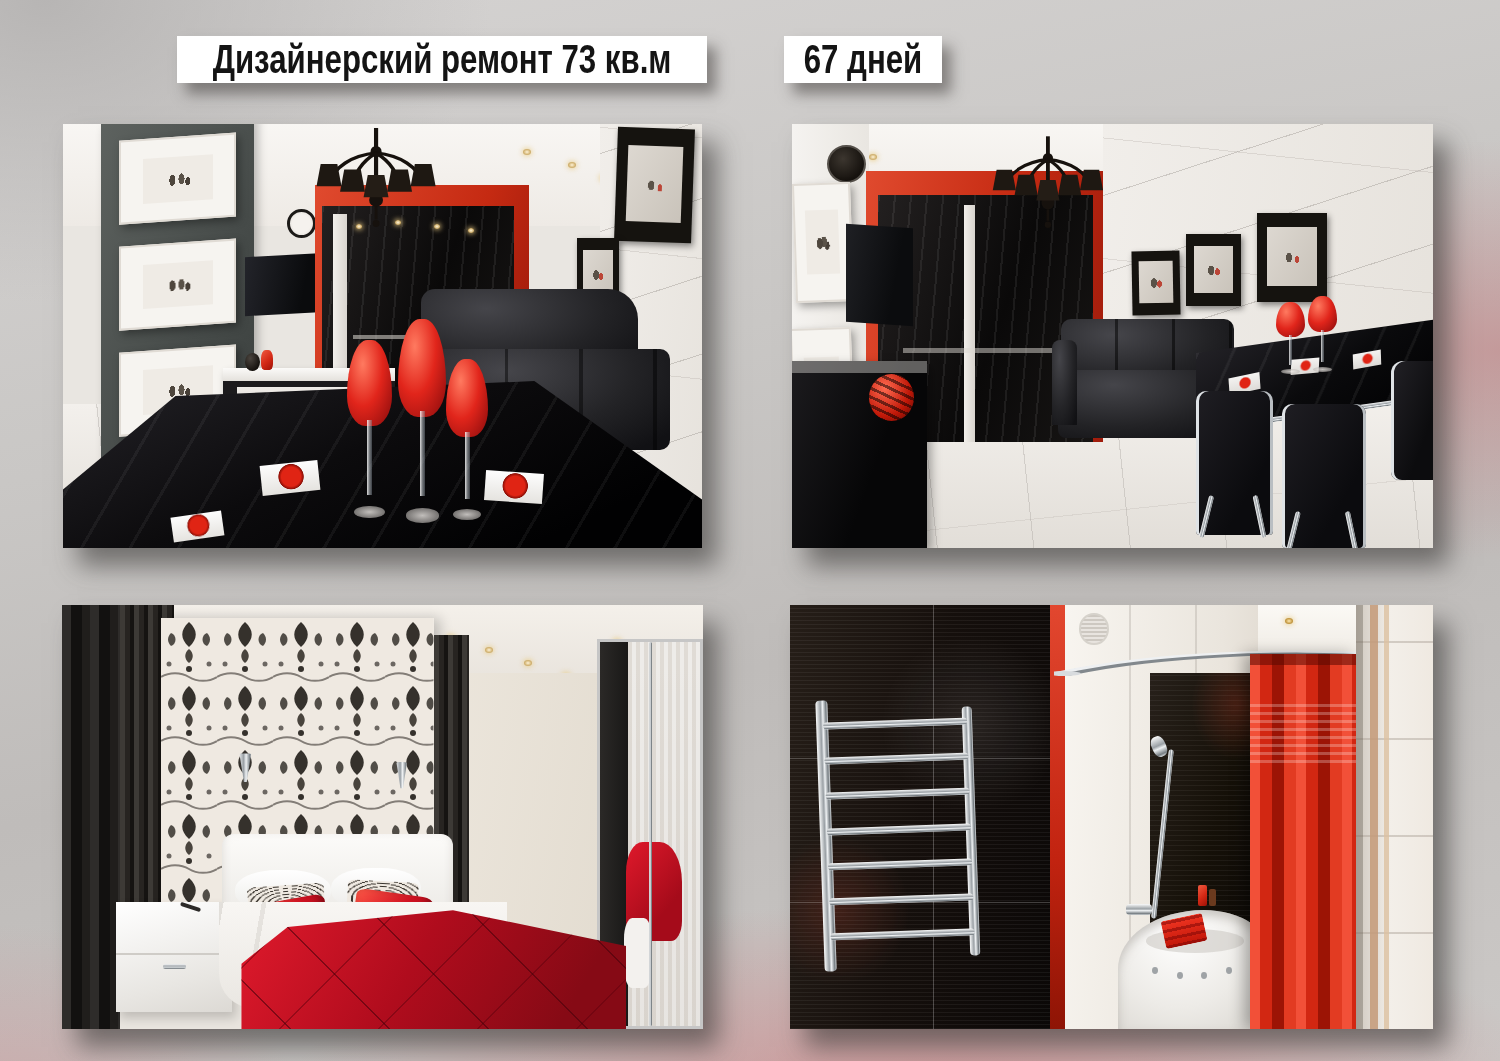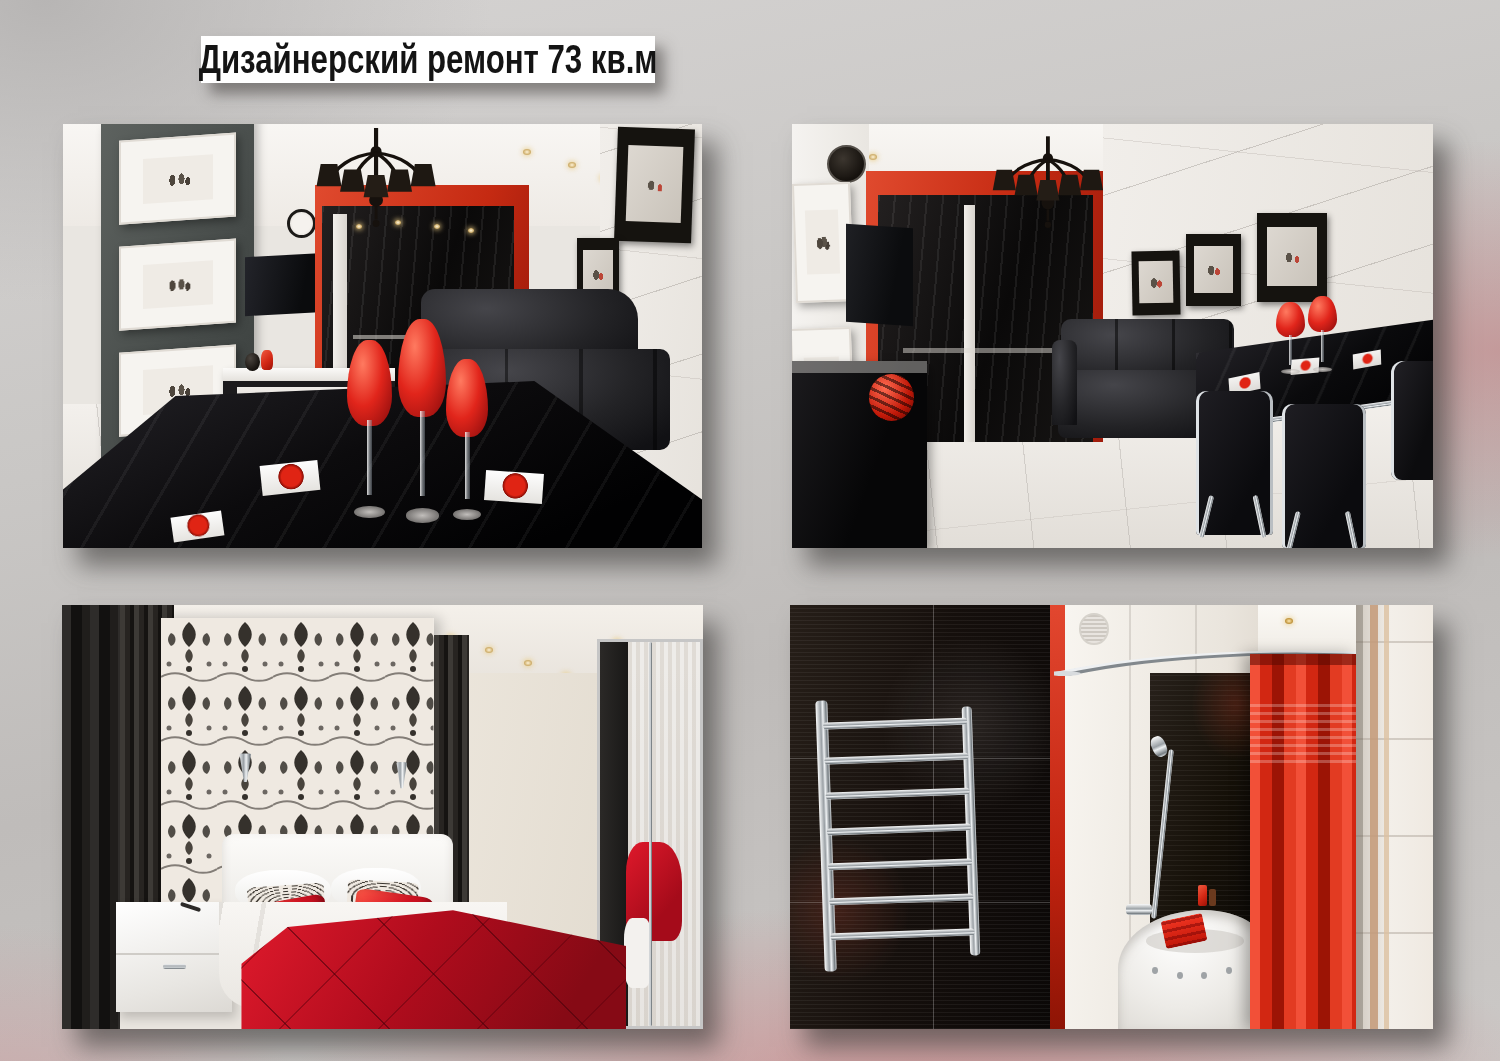--- a/index.html
+++ b/index.html
@@ -73,22 +73,25 @@
     linear-gradient(120deg,#e01a2c,#b00c1d 45%,#860a15 85%);}
   .curtain-red{background:repeating-linear-gradient(90deg,#f25038 0 10px,#d22712 10px 22px,#9c1405 22px 34px,#e23b22 34px 46px);}
   .slats{background:repeating-linear-gradient(90deg,#3d3a36 0 5px,#272421 5px 10px,#151311 10px 14px);}
   .curtain-black{background:repeating-linear-gradient(90deg,#2e2c2a 0 9px,#121110 9px 20px,#201e1c 20px 28px);}
 </style>
 </head>
 <body>
 
 <div class="stage">
 
-  <div class="label" style="left:177px;top:36px;width:454px;margin-left:24px;">
+  <div class="label" style="left:177px;top:36px;width:530px;">
     <span class="cond">Дизайнерский ремонт 73 кв.м</span>
+  </div>
+  <div class="label" style="left:784px;top:36px;width:158px;">
+    <span class="cond">67 дней</span>
   </div>
 
   <figure class="photo ph" style="left:63px;top:124px;width:639px;height:424px;" title="Living room: black glossy dining table with red goblets, red-framed black kitchen niche, grey panel with black-and-white pictures, black chandelier">
     <div style="left:0;top:0;width:100%;height:24%;background:linear-gradient(#f8f6f3,#eeeae5);"></div>
     <div class="dot-light" style="left:18%;top:9%;"></div>
     <div class="dot-light" style="left:27%;top:6%;"></div>
     <div class="dot-light" style="left:72%;top:6%;"></div>
     <div class="dot-light" style="left:79%;top:9%;"></div>
     <div class="dot-light" style="left:84%;top:12%;"></div>
     <div class="marble-floor" style="left:0;top:66%;width:100%;height:34%;"></div>

